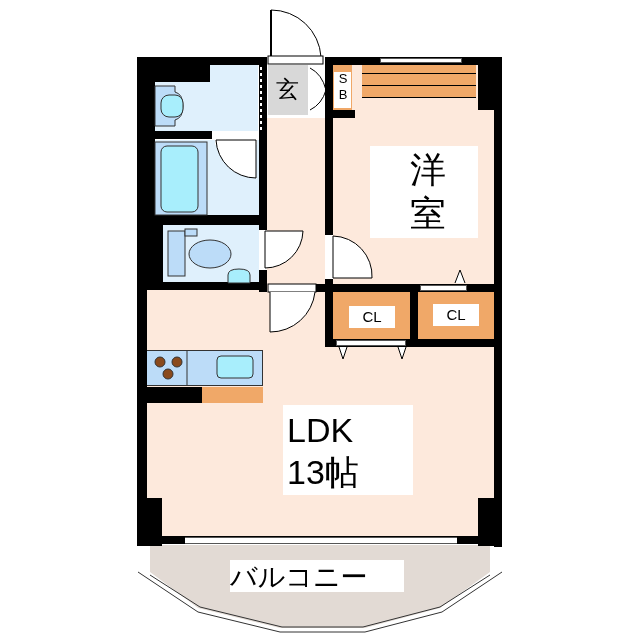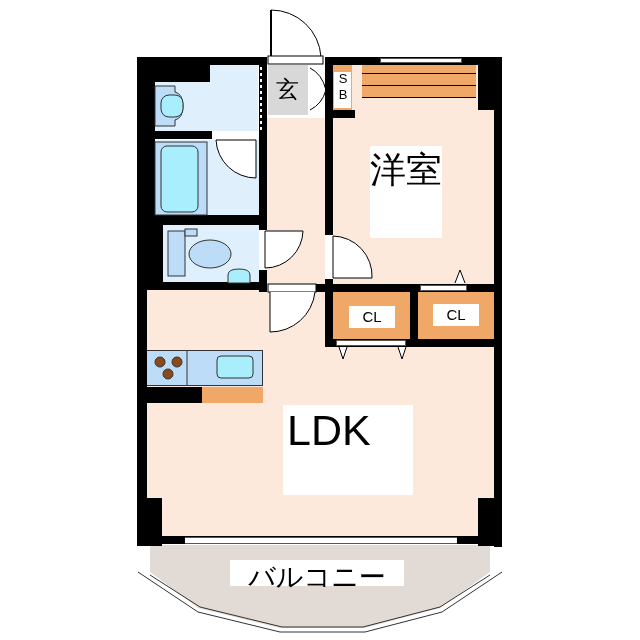--- a/index.html
+++ b/index.html
@@ -116,23 +116,24 @@
     <circle cx="177" cy="362" r="5" fill="#8a4a1c" stroke="#333"></circle>
     <circle cx="168" cy="374" r="5" fill="#8a4a1c" stroke="#333"></circle>
     <rect x="217" y="356" width="36" height="22" rx="4" fill="#a8eefc" stroke="#333"></rect>
   </svg>
 
   <div class="room-text" style="left:276px;top:78px;font-size:23px;background:transparent;">玄</div>
   <div class="abs" style="left:335px;top:71px;width:16px;text-align:center;font-size:13px;line-height:16px;">
     <div>S</div>
     <div>B</div>
   </div>
-  <div class="room-text" style="left:370px;top:146px;width:72px;height:92px;padding-top:2px;box-sizing:border-box;font-size:36px;line-height:44px;">
+  <div class="room-text" style="left:370px;top:146px;width:108px;height:92px;padding-top:2px;box-sizing:border-box;font-size:36px;line-height:44px;padding-left:40px;">
     <div>洋室</div>
   </div>
   <div class="room-text" style="left:349px;top:306px;width:46px;height:22px;font-size:15px;line-height:22px;text-align:center;">CL</div>
   <div class="room-text" style="left:433px;top:304px;width:46px;height:22px;font-size:15px;line-height:22px;text-align:center;">CL</div>
-  <div class="room-text" style="left:283px;top:405px;width:130px;height:90px;padding:4px 0 0 4px;box-sizing:border-box;font-size:43px;line-height:42px;">
+  <div class="room-text" style="left:283px;top:405px;width:130px;height:90px;padding:4px 0 0 4px;box-sizing:border-box;font-size:34px;line-height:42px;">
     <div>LDK</div>
+    <div>13帖</div>
   </div>
-  <div class="room-text" style="left:230px;top:560px;width:174px;height:26px;font-size:27px;line-height:34px;text-align:center;">バルコニー</div>
+  <div class="room-text" style="left:230px;top:560px;width:174px;height:32px;font-size:27px;line-height:34px;text-align:left;">バルコニー</div>
 
 </div>
 
 </body></html>

